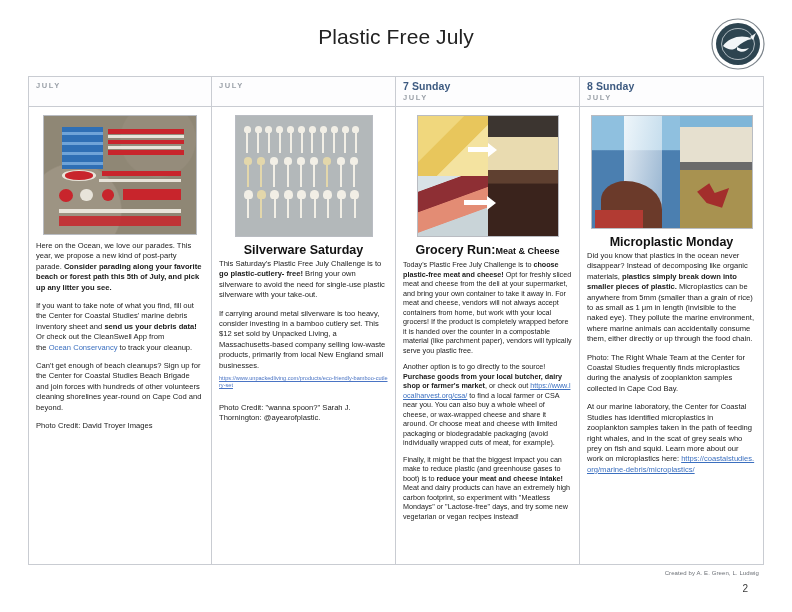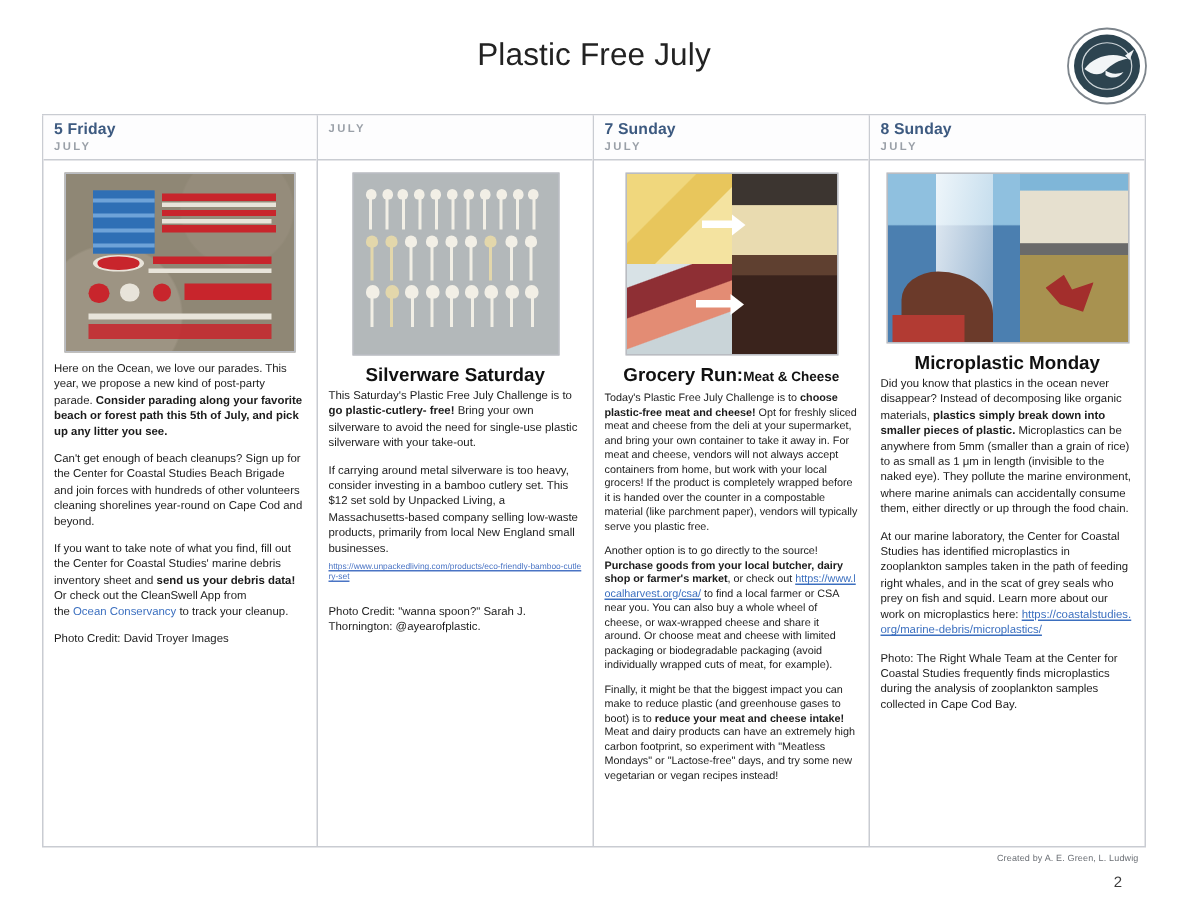--- a/index.html
+++ b/index.html
@@ -177,21 +177,20 @@
       <path d="M27 31 C30 33, 34 34, 39 32 C36 36, 31 37, 27 34 Z" fill="#f2f5f7"></path>
       <path d="M40 21 L46 17 L43 24 Z" fill="#f2f5f7"></path>
     </svg>
   </div>
 </div>
 
 <div class="calendar">
 
   <div class="day-col">
     <div class="day-head">
-      <div class="day-name">5 Friday</div>
       <div class="day-month">JULY</div>
     </div>
     <div class="day-body">
       <div class="photo photo-1 pflag">
         <div class="sand"></div>
         <div class="blue"></div>
         <div class="stripe" style="left:42%;top:11%;width:50%;height:4%"></div>
         <div class="wht" style="left:42%;top:16%;width:50%;height:3%"></div>
         <div class="stripe" style="left:42%;top:20%;width:50%;height:4%"></div>
         <div class="wht" style="left:42%;top:25%;width:48%;height:3%"></div>
@@ -202,22 +201,22 @@
         <div class="wht" style="left:36%;top:53%;width:54%;height:3%"></div>
         <div class="dot" style="left:10%;top:62%;width:9%;height:11%;background:#c8252c"></div>
         <div class="dot" style="left:24%;top:62%;width:8%;height:10%;background:#e8e4da"></div>
         <div class="dot" style="left:38%;top:62%;width:8%;height:10%;background:#c8252c"></div>
         <div class="stripe" style="left:52%;top:62%;width:38%;height:9%"></div>
         <div class="wht" style="left:10%;top:79%;width:80%;height:3%"></div>
         <div class="stripe" style="left:10%;top:85%;width:80%;height:8%;opacity:.85"></div>
       </div>
       <div>
           <p class="body"><span>Here on the Ocean, we love our parades. This year, we propose a new kind of post-party parade. </span><span class="b">Consider parading along your favorite beach or forest path this 5th of July, and pick up any litter you see.</span></p>
+          <p class="body"><span>If you want to take note of what you find, fill out the Center for Coastal Studies' marine debris inventory sheet and </span><span class="b">send us your debris data!</span><span> Or check out the CleanSwell App from</span><br><span>the </span><span class="lnk-plain">Ocean Conservancy</span><span> to track your cleanup.</span></p>
           <p class="body"><span>Can't get enough of beach cleanups? Sign up for the Center for Coastal Studies Beach Brigade and join forces with hundreds of other volunteers cleaning shorelines year-round on Cape Cod and beyond.</span></p>
-          <p class="body"><span>If you want to take note of what you find, fill out the Center for Coastal Studies' marine debris inventory sheet and </span><span class="b">send us your debris data!</span><span> Or check out the CleanSwell App from</span><br><span>the </span><span class="lnk-plain">Ocean Conservancy</span><span> to track your cleanup.</span></p>
           <p class="body"><span>Photo Credit: David Troyer Images</span></p>
         </div>
     </div>
   </div>
 
   <div class="day-col">
     <div class="day-head">
       <div class="day-month">JULY</div>
     </div>
     <div class="day-body">
@@ -356,22 +355,22 @@
         <div class="net"></div>
         <div class="hand"></div>
         <div class="sleeve"></div>
         <div class="jarimg"></div>
         <div class="plate"></div>
         <div class="frag"></div>
       </div>
       <div class="entry-title">Microplastic Monday</div>
       <div>
           <p class="body"><span>Did you know that plastics in the ocean never disappear? Instead of decomposing like organic materials, </span><span class="b">plastics simply break down into smaller pieces of plastic.</span><span> Microplastics can be anywhere from 5mm (smaller than a grain of rice) to as small as 1 μm in length (invisible to the naked eye). They pollute the marine environment, where marine animals can accidentally consume them, either directly or up through the food chain.</span></p>
+          <p class="body"><span>Photo: The Right Whale Team at the Center for Coastal Studies frequently finds microplastics during the analysis of zooplankton samples collected in Cape Cod Bay.</span></p>
           <p class="body"><span>At our marine laboratory, the Center for Coastal Studies has identified microplastics in zooplankton samples taken in the path of feeding right whales, and in the scat of grey seals who prey on fish and squid. Learn more about our work on microplastics here: </span><a href="#" class="lnk">https://coastalstudies.org/marine-debris/microplastics/</a></p>
-          <p class="body"><span>Photo: The Right Whale Team at the Center for Coastal Studies frequently finds microplastics during the analysis of zooplankton samples collected in Cape Cod Bay.</span></p>
         </div>
     </div>
   </div>
 
 </div>
 
 <div class="credit">Created by A. E. Green, L. Ludwig</div>
 <div class="page-num">2</div>
 
 </body></html>

